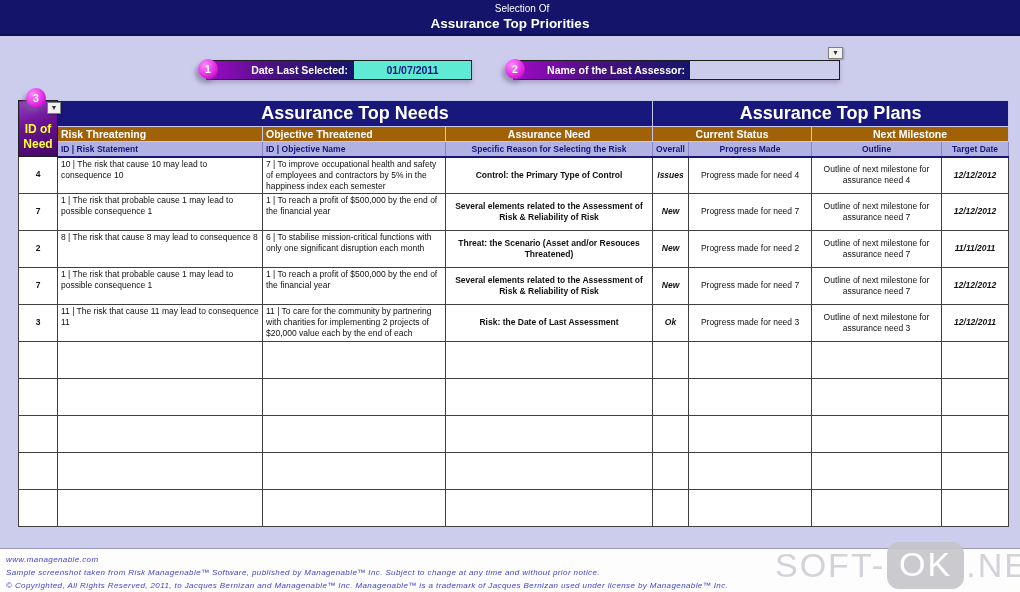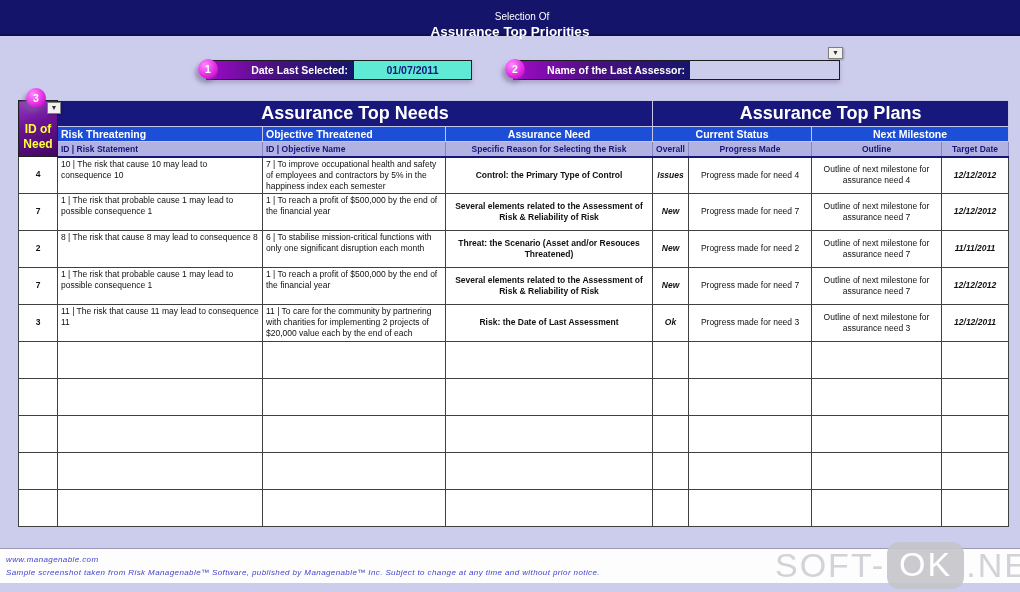--- a/index.html
+++ b/index.html
@@ -9,21 +9,21 @@
     background:#ccccec;
     font-family:"Liberation Sans", sans-serif;
   }
 
   
   .titlebar {
     position:absolute; left:0; top:0; width:1020px; height:36px;
     background:#14146a; border-bottom:2px solid #0e0e52;
     text-align:center; color:#fff;
   }
-  .titlebar .t1 { font-size:10px; padding-top:11px;margin-left:24px; }
+  .titlebar .t1 { font-size:10px; padding-top:3px;margin-left:24px; }
   .titlebar .t2 { font-size:13.5px; font-weight:bold; margin-top:2px; }
 
   
   .step-badge {
     position:absolute; width:20px; height:20px; border-radius:50%;
     background:radial-gradient(circle at 35% 30%, #ff8cff, #e22ce2 55%, #a400a8);
     color:#fff; font-size:10.5px; font-weight:bold; text-align:center; line-height:20px;
     box-shadow:-3px 4px 4px rgba(110,100,140,.55);
     z-index:6;
   }
@@ -71,21 +71,21 @@
     background:linear-gradient(160deg,#9a3cc8 0%, #6a1496 40%, #40065e 100%);
     color:#ffff33; font-weight:bold; font-size:12px; line-height:1.2;
     vertical-align:bottom; padding-bottom:5px; text-align:center;
     border:1px solid #202020;
   }
   .h-top {
     background:#17177c; color:#fff; font-weight:bold; font-size:18px;
     height:26px; text-align:center; border:1px solid #c6c6ea;
   }
   .h-sub {
-    background:#1d4ed8; color:#fff; font-weight:bold; font-size:10.5px;
+    background:#a16207; color:#fff; font-weight:bold; font-size:10.5px;
     height:15px; text-align:center; border:1px solid #c6c6ea;
   }
   .h-col {
     background:#b2b2e2; color:#15157a; font-weight:bold; font-size:8.5px;
     height:15px; text-align:center; border:1px solid #8585c2;
     border-bottom:2px solid #15157a;
   }
   .al { text-align:left; padding-left:3px; }
 
   #grid tbody tr { height:37px; }
@@ -102,21 +102,21 @@
   .c-outline { text-align:center; vertical-align:middle; border-right:none; }
   .c-target { text-align:center; vertical-align:middle; font-weight:bold; font-size:9px; padding:1px 0; }
   .dash-l { border-left:1px dashed #8a8a8a !important;font-style:italic; }
 
   .need-red    { background:#fe0000; color:#ffffff; }
   .need-yellow { background:#ffff00; color:#15155e; }
   .need-green  { background:#077c07; color:#ffffff; }
 
   
   .footer {
-    position:absolute; left:0; top:548px; width:1020px; height:35px;
+    position:absolute; left:0; top:548px; width:1020px; height:44px;
     background:#fdfdfd; border-top:1px solid #9a9ab4;
     color:#4343cf; font-style:italic; font-size:8px; letter-spacing:.4px;
   }
   .footer p { margin:0 0 0 6px; line-height:13px; }
   .footer p:first-child { margin-top:4px; }
 
   
   .watermark {
     position:absolute; left:775px; top:540px; height:50px;
     display:flex; align-items:center;
@@ -289,19 +289,20 @@
         <td class="c-progress"></td>
         <td class="c-outline"></td>
         <td class="c-target dash-l"></td>
       </tr>
     </tbody>
 </table>
 
 <div class="footer">
   <p>www.managenable.com</p>
   <p>Sample screenshot taken from Risk Managenable™ Software, published by Managenable™ Inc.  Subject to change at any time and without prior notice.</p>
+  <p>© Copyrighted, All Rights Reserved,  2011, to Jacques Bernizan and Managenable™ Inc.  Managenable™ is a trademark of Jacques Bernizan used under license by Managenable™ Inc.</p>
 </div>
 
 <div class="watermark">
   <span>SOFT-</span>
     <span class="wm-ok">OK</span>
     <span>.NET</span>
 </div>
 
 </body></html>

